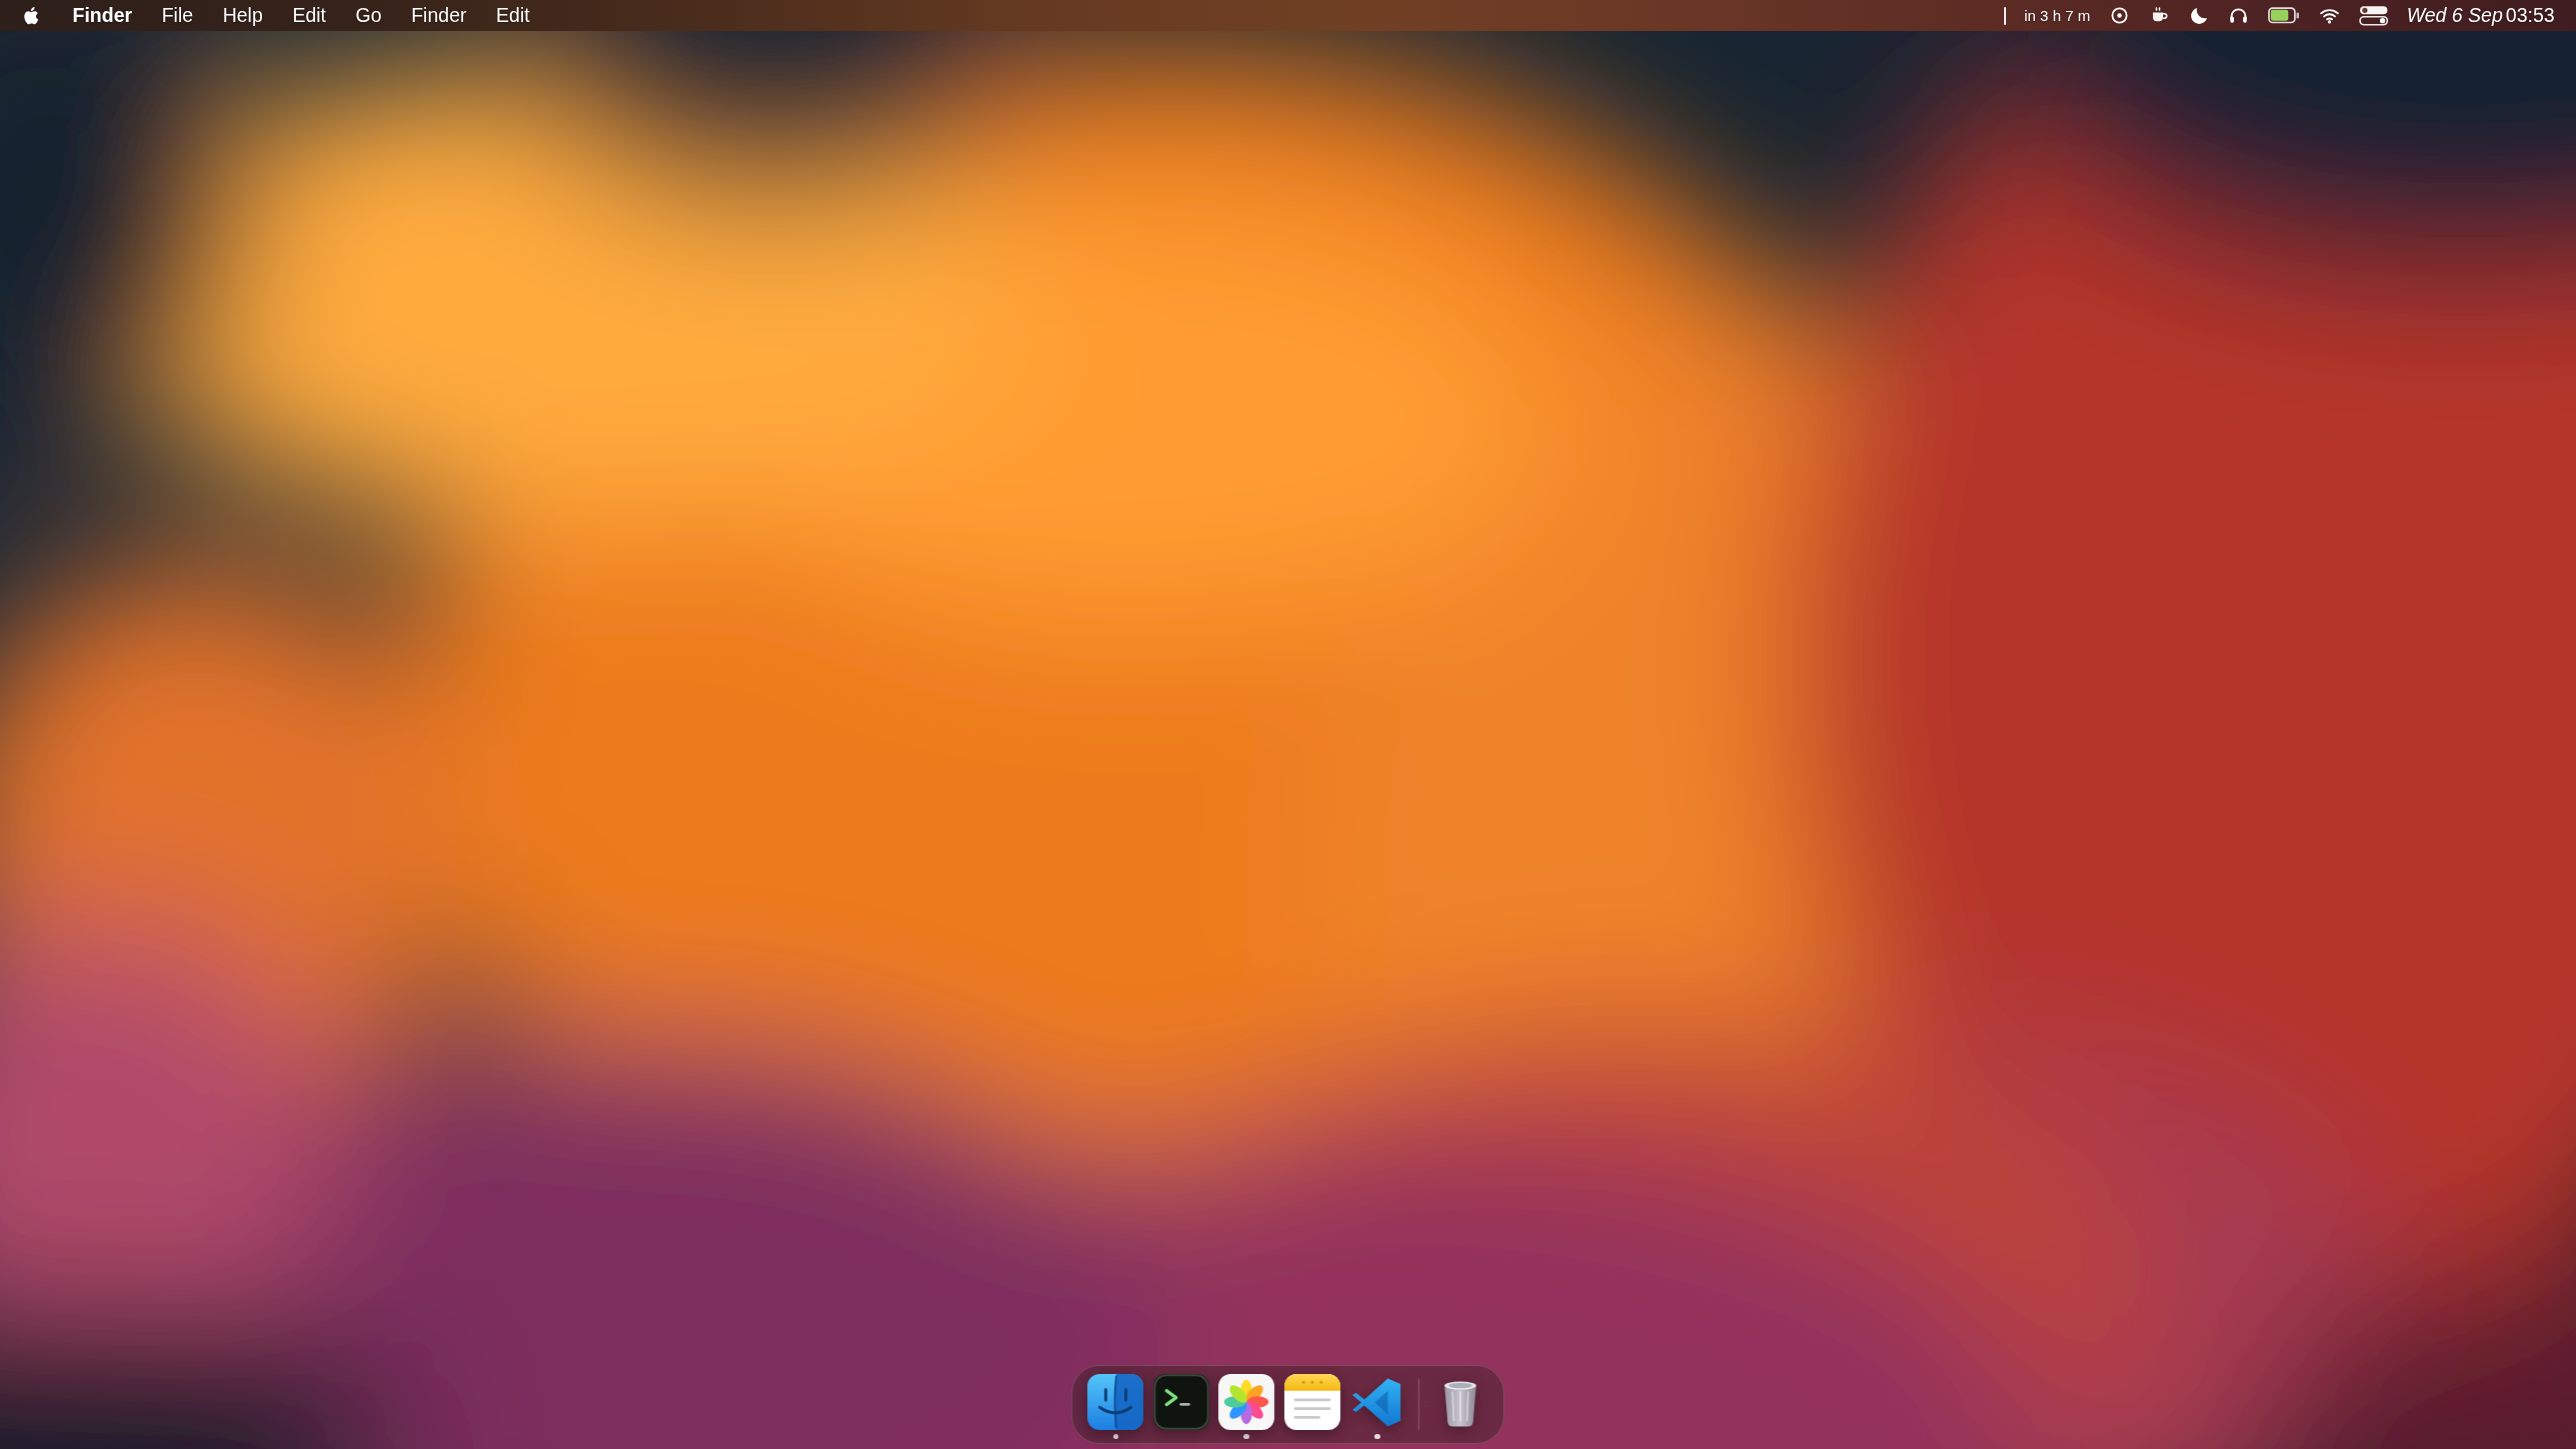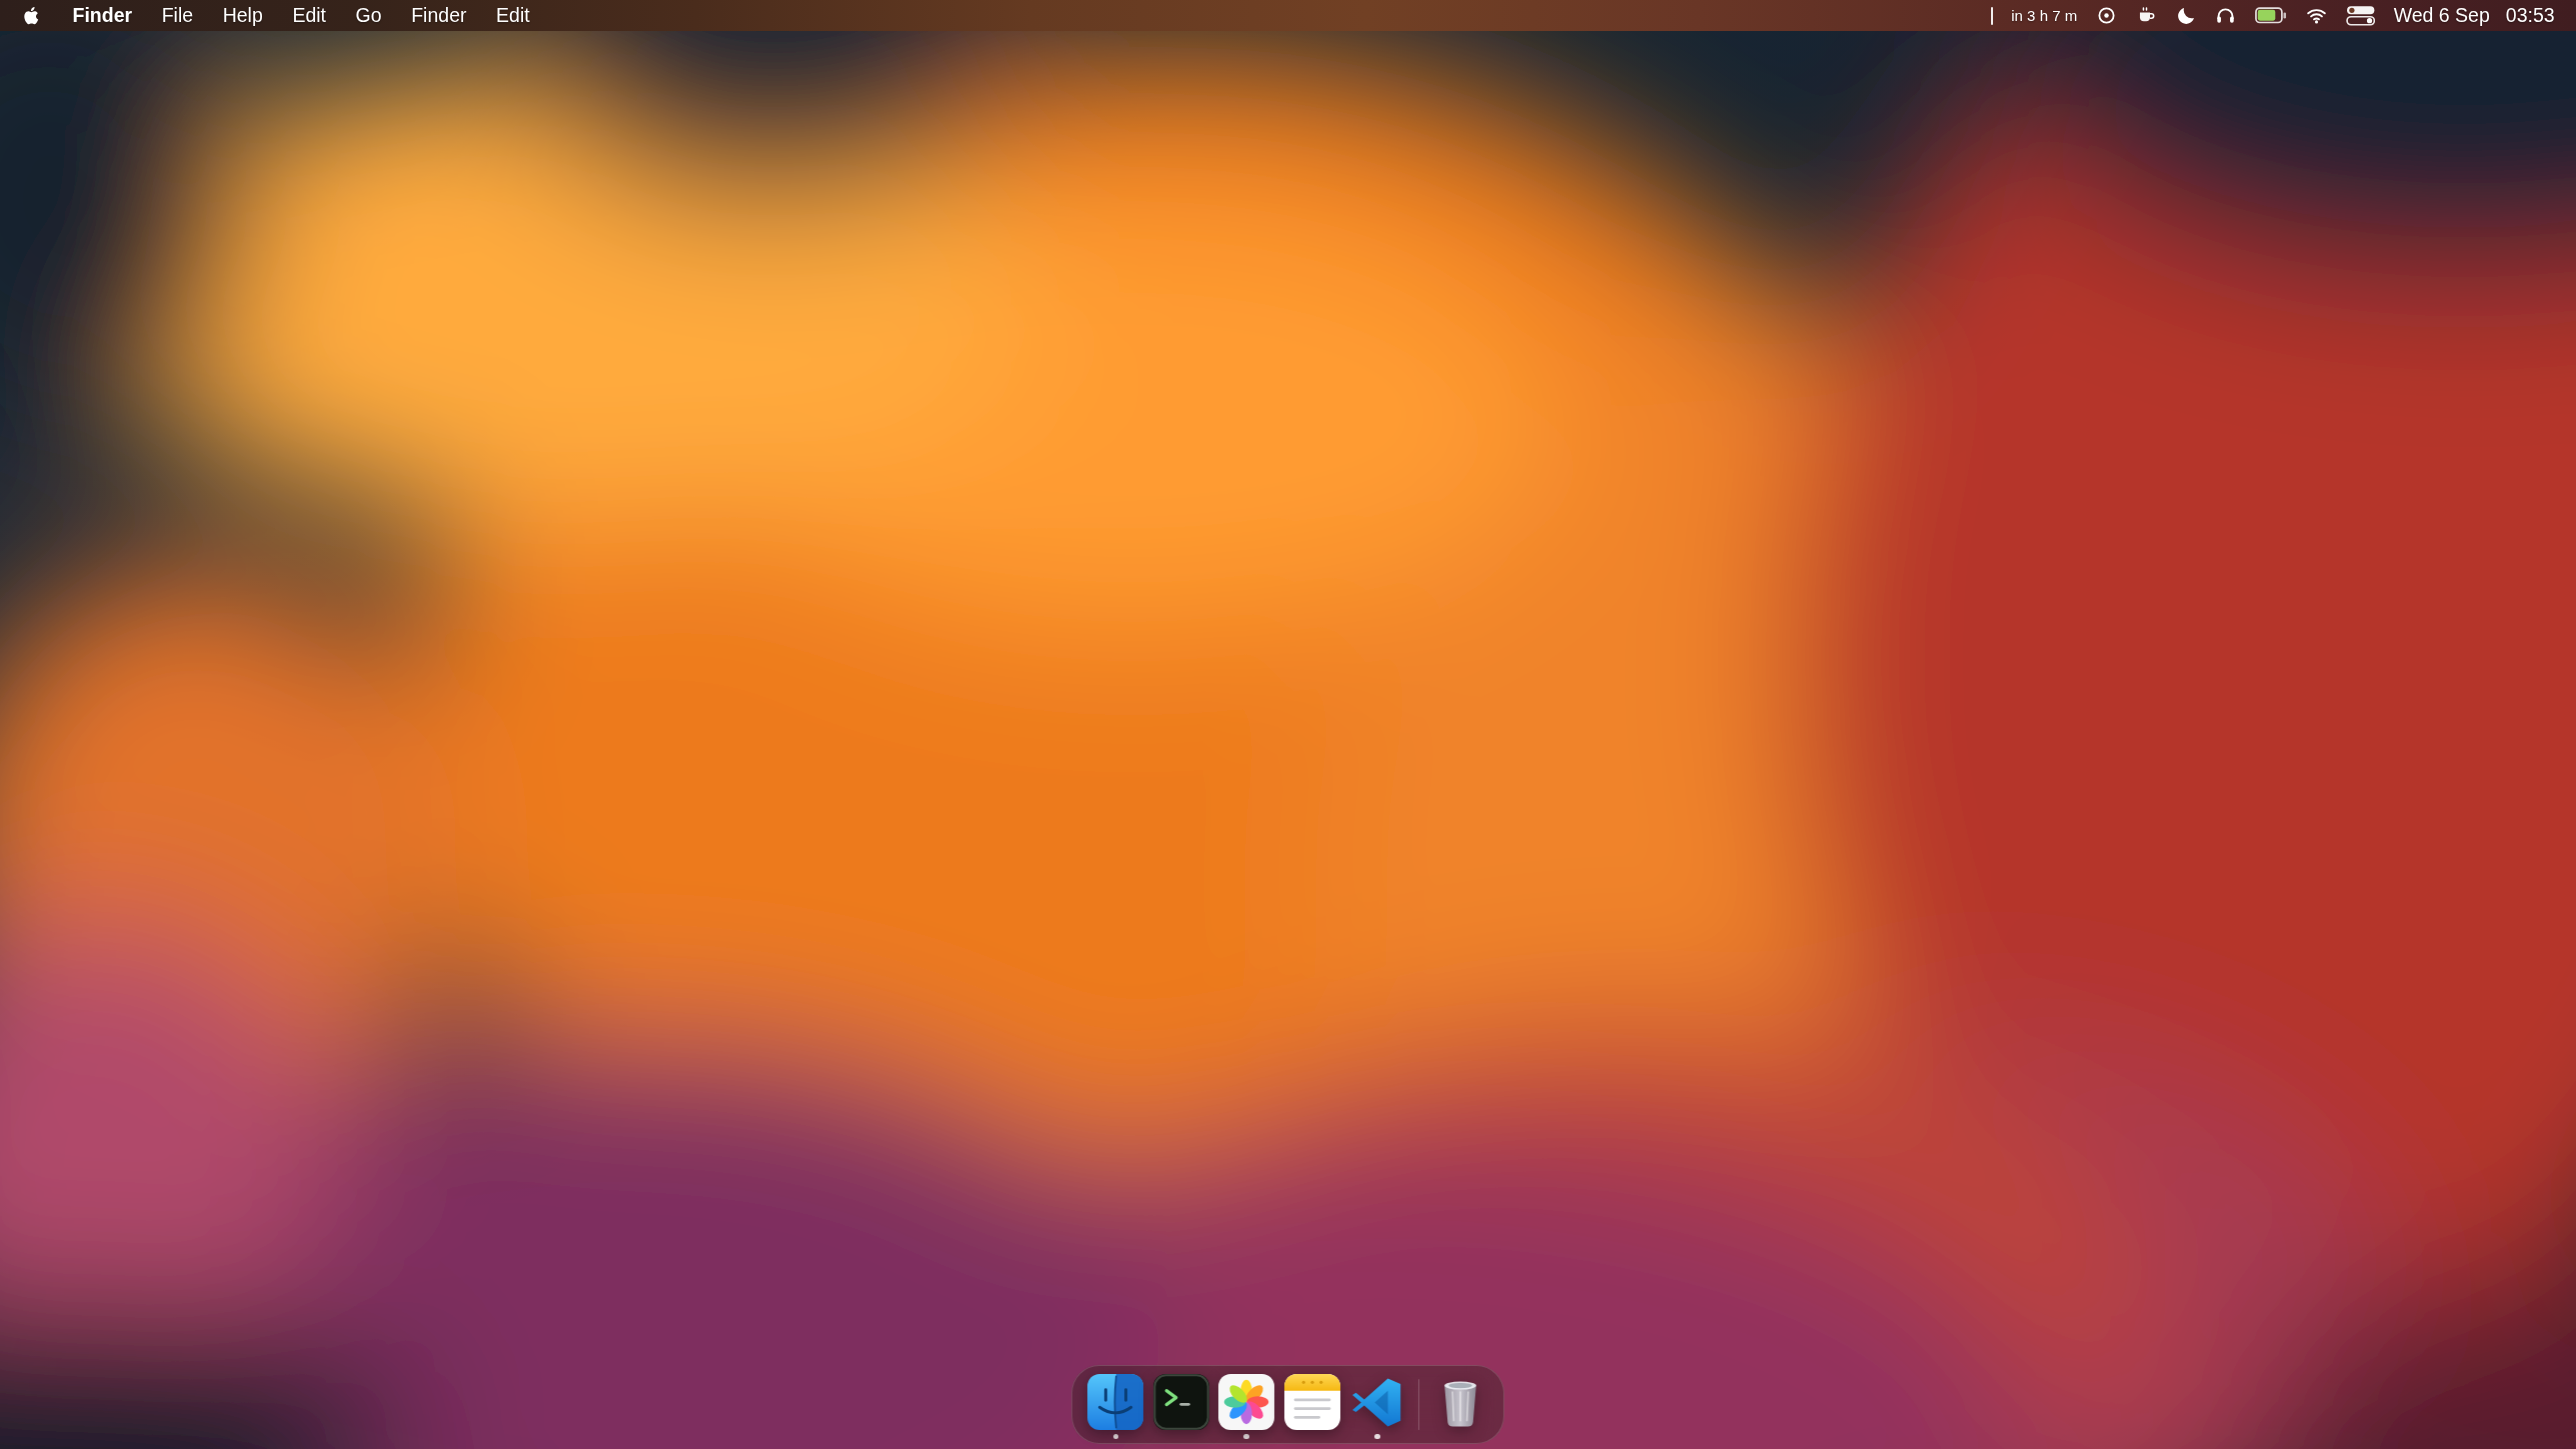--- a/index.html
+++ b/index.html
@@ -22,21 +22,21 @@
   .apple-menu{display:flex;align-items:center;padding:0 14.8px 0 4px;}
   .apple-menu svg{height:21.5px;width:auto;display:block;}
   .app-name{font-weight:bold;padding:0 14.8px;}
   .menu-item{padding:0 14.8px;}
   .menu-right{display:flex;align-items:center;}
   .status-item{display:flex;align-items:center;padding:0 9.4px;}
   .status-item svg{height:21px;width:auto;display:block;}
   .status-divider-bar{display:inline-block;width:2px;height:18px;border-radius:1.3px;background:rgba(255,255,255,.92);}
   .timer-text{padding:0 9.4px;font-size:15px;}
   .clock{display:flex;align-items:center;padding:0 4px 0 9.4px;}
-  .clock-date{margin-right:16px;}
+  .clock-date{margin-right:3px;font-style:italic;}
 
   
   .dock{
     position:absolute;bottom:5.4px;left:50%;transform:translateX(-50%);
     display:flex;align-items:flex-end;
     padding:8.7px 10.7px 3.4px 10.7px;
     background:rgba(52,32,30,0.42);
     border:1.3px solid rgba(255,255,255,0.16);
     border-radius:28px;
     backdrop-filter:blur(19px);

